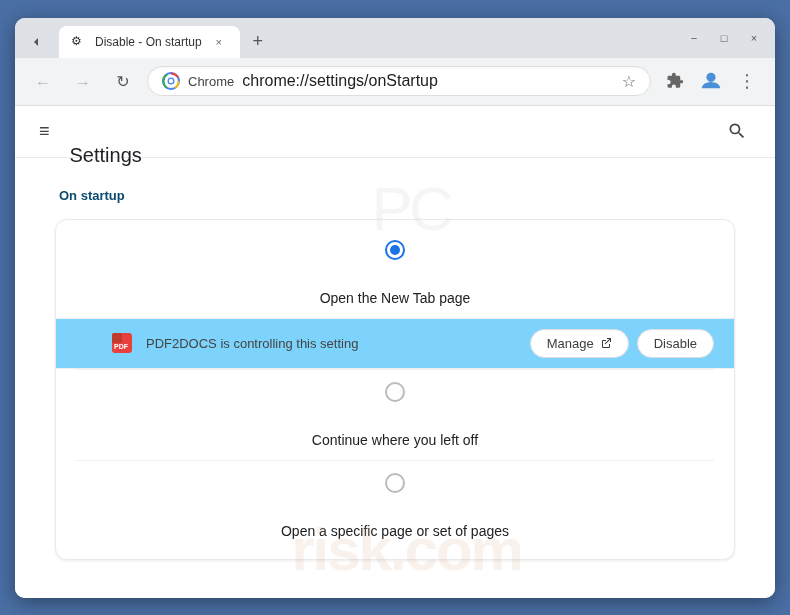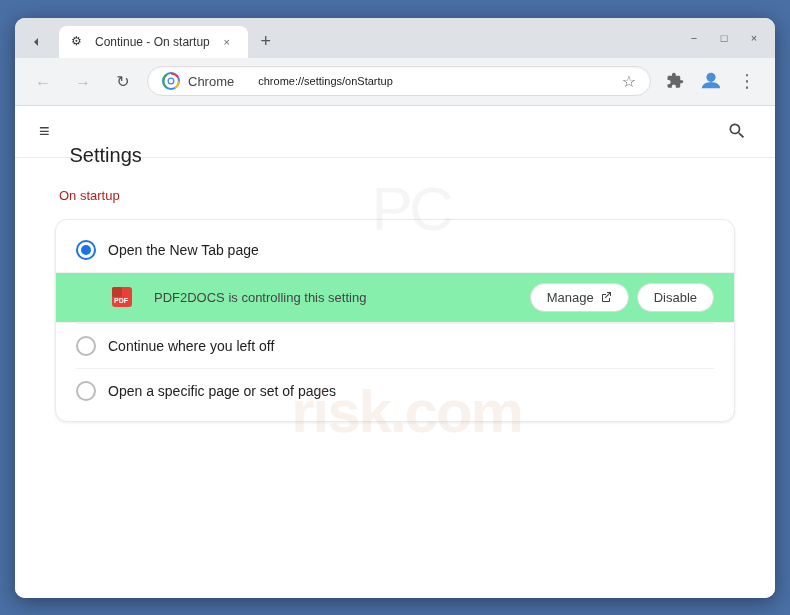--- a/index.html
+++ b/index.html
@@ -225,37 +225,38 @@
       font-weight: 900;
       color: rgba(220,180,150,0.18);
       pointer-events: none;
       user-select: none;
       line-height: 1;
       letter-spacing: -2px;
       white-space: nowrap;
     }
     .section-label {
       font-size: 13px;
-      font-weight: 400;
-      color: #b91c1c;
+      font-weight: 700;
+      color: #0c4a6e;
       padding-left: 4px;
     }
     .options-card {
       background: #fff;
       border: 1px solid #e8eaed;
       border-radius: 12px;
       padding: 8px 0;
       box-shadow: 0 1px 3px rgba(0,0,0,0.08);
     }
     .option-row {
       display: flex;
       align-items: center;
       padding: 12px 20px;
-      gap: 12px;
-      cursor: pointer;
+      gap: 30px;
+      cursor: pointer;
+      flex-direction: column;
     }
     .radio-outer {
       width: 20px;
       height: 20px;
       border-radius: 50%;
       border: 2px solid #bbb;
       display: flex;
       align-items: center;
       justify-content: center;
       flex-shrink: 0;
@@ -270,22 +271,22 @@
       background: #1a73e8;
     }
     .option-label {
       font-size: 14px;
       color: #202124;
     }
     .extension-row {
       display: flex;
       align-items: center;
       padding: 10px 20px 10px 54px;
-      gap: 20px;
-      background: #86efac;
+      gap: 12px;
+      background: #7dd3fc;
       border-top: 1px solid #f0f0f0;
       border-bottom: 1px solid #f0f0f0;
     }
     .extension-text {
       flex: 1;
       font-size: 13px;
       color: #444;
     }
     .extension-actions {
       display: flex;
@@ -333,21 +334,21 @@
 
   <div class="title-bar">
     <div class="tab-area">
       <div class="tab-back-btn">
         <svg width="16" height="16" viewBox="0 0 16 16" fill="none">
           <path d="M5 8l4-4v8L5 8z" fill="#555"></path>
         </svg>
       </div>
       <div class="tab">
         <span class="tab-favicon">⚙</span>
-        <span class="tab-title">Continue - On startup</span>
+        <span class="tab-title">Disable - On startup</span>
         <span class="tab-close">×</span>
       </div>
       <div class="new-tab-btn">+</div>
     </div>
     <div class="window-controls">
       <div class="win-btn">−</div>
       <div class="win-btn">□</div>
       <div class="win-btn close">×</div>
     </div>
   </div>
@@ -360,21 +361,21 @@
 
       <svg class="chrome-ring" viewBox="0 0 18 18" xmlns="http://www.w3.org/2000/svg">
         <circle cx="9" cy="9" r="8" fill="none" stroke="#4285F4" stroke-width="2"></circle>
         <path d="M9 5.5A3.5 3.5 0 1 1 9 12.5A3.5 3.5 0 0 1 9 5.5" fill="#4285F4"></path>
         <circle cx="9" cy="9" r="2.2" fill="white"></circle>
         <path d="M9 1.5 Q13 1.5 16 5" stroke="#EA4335" stroke-width="2" fill="none"></path>
         <path d="M16.5 9 Q16.5 13.5 13 16" stroke="#FBBC04" stroke-width="2" fill="none"></path>
         <path d="M5 16 Q1.5 13.5 1.5 9 Q1.5 5 5 2.5" stroke="#34A853" stroke-width="2" fill="none"></path>
       </svg>
       <span style="font-size:13px;color:#444;font-weight:500;">Chrome</span>
-      <span style="flex:1;font-size:11px;color:#202124;margin-left:16px;">chrome://settings/onStartup</span>
+      <span style="flex:1;font-size:16px;color:#202124;">chrome://settings/onStartup</span>
       <span style="font-size:16px;color:#666;cursor:pointer;">☆</span>
     </div>
     <div class="nav-actions">
       <div class="nav-icon-btn" style="font-size:15px;">
         <svg width="18" height="18" viewBox="0 0 24 24" fill="#666">
           <path d="M20.5 11H19V7c0-1.1-.9-2-2-2h-4V3.5C13 2.12 11.88 1 10.5 1S8 2.12 8 3.5V5H4c-1.1 0-1.99.9-1.99 2v3.8H3.5c1.49 0 2.7 1.21 2.7 2.7s-1.21 2.7-2.7 2.7H2V19c0 1.1.9 2 2 2h3.8v-1.5c0-1.49 1.21-2.7 2.7-2.7 1.49 0 2.7 1.21 2.7 2.7V21H17c1.1 0 2-.9 2-2v-4h1.5c1.38 0 2.5-1.12 2.5-2.5S21.88 11 20.5 11z"></path>
         </svg>
       </div>
       <div class="nav-icon-btn" style="font-size:15px;">
         <svg width="22" height="22" viewBox="0 0 24 24">

